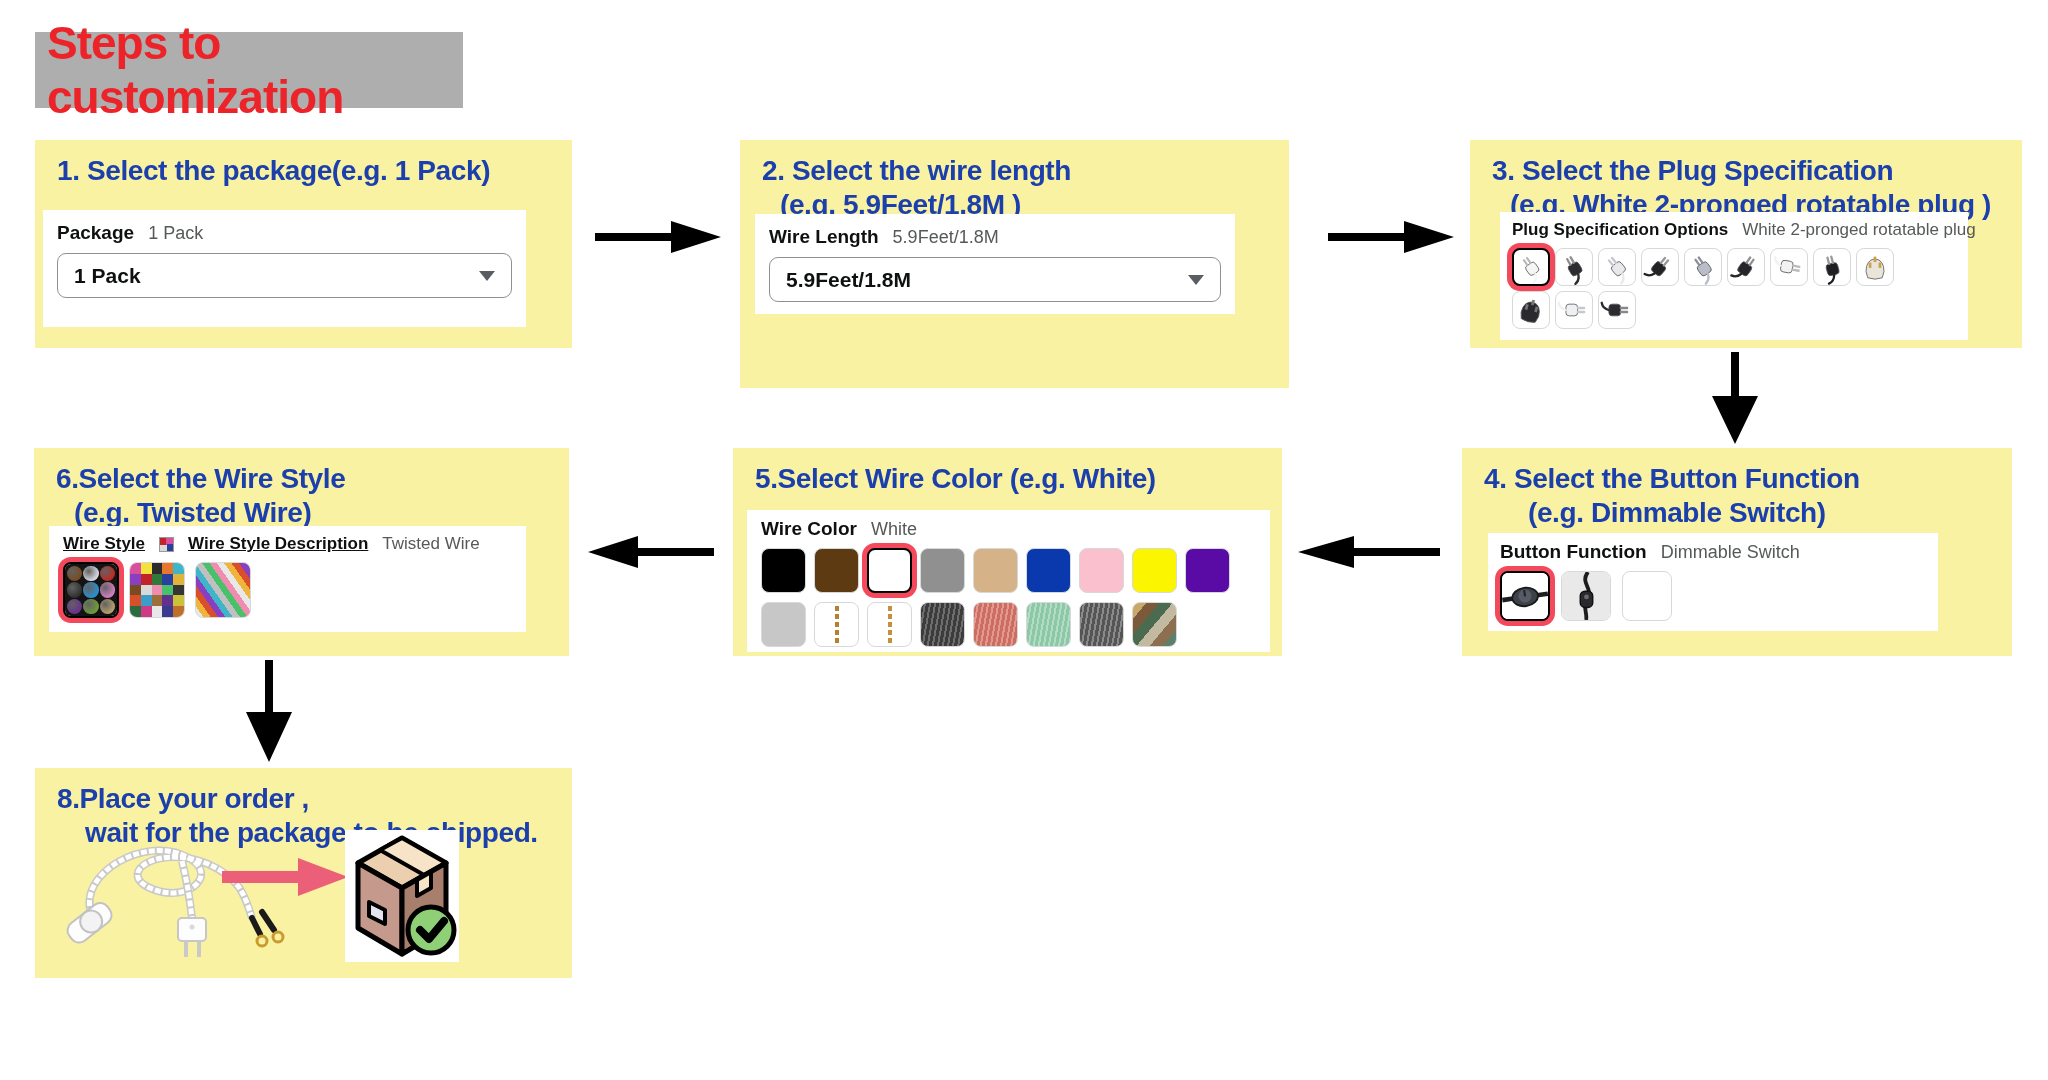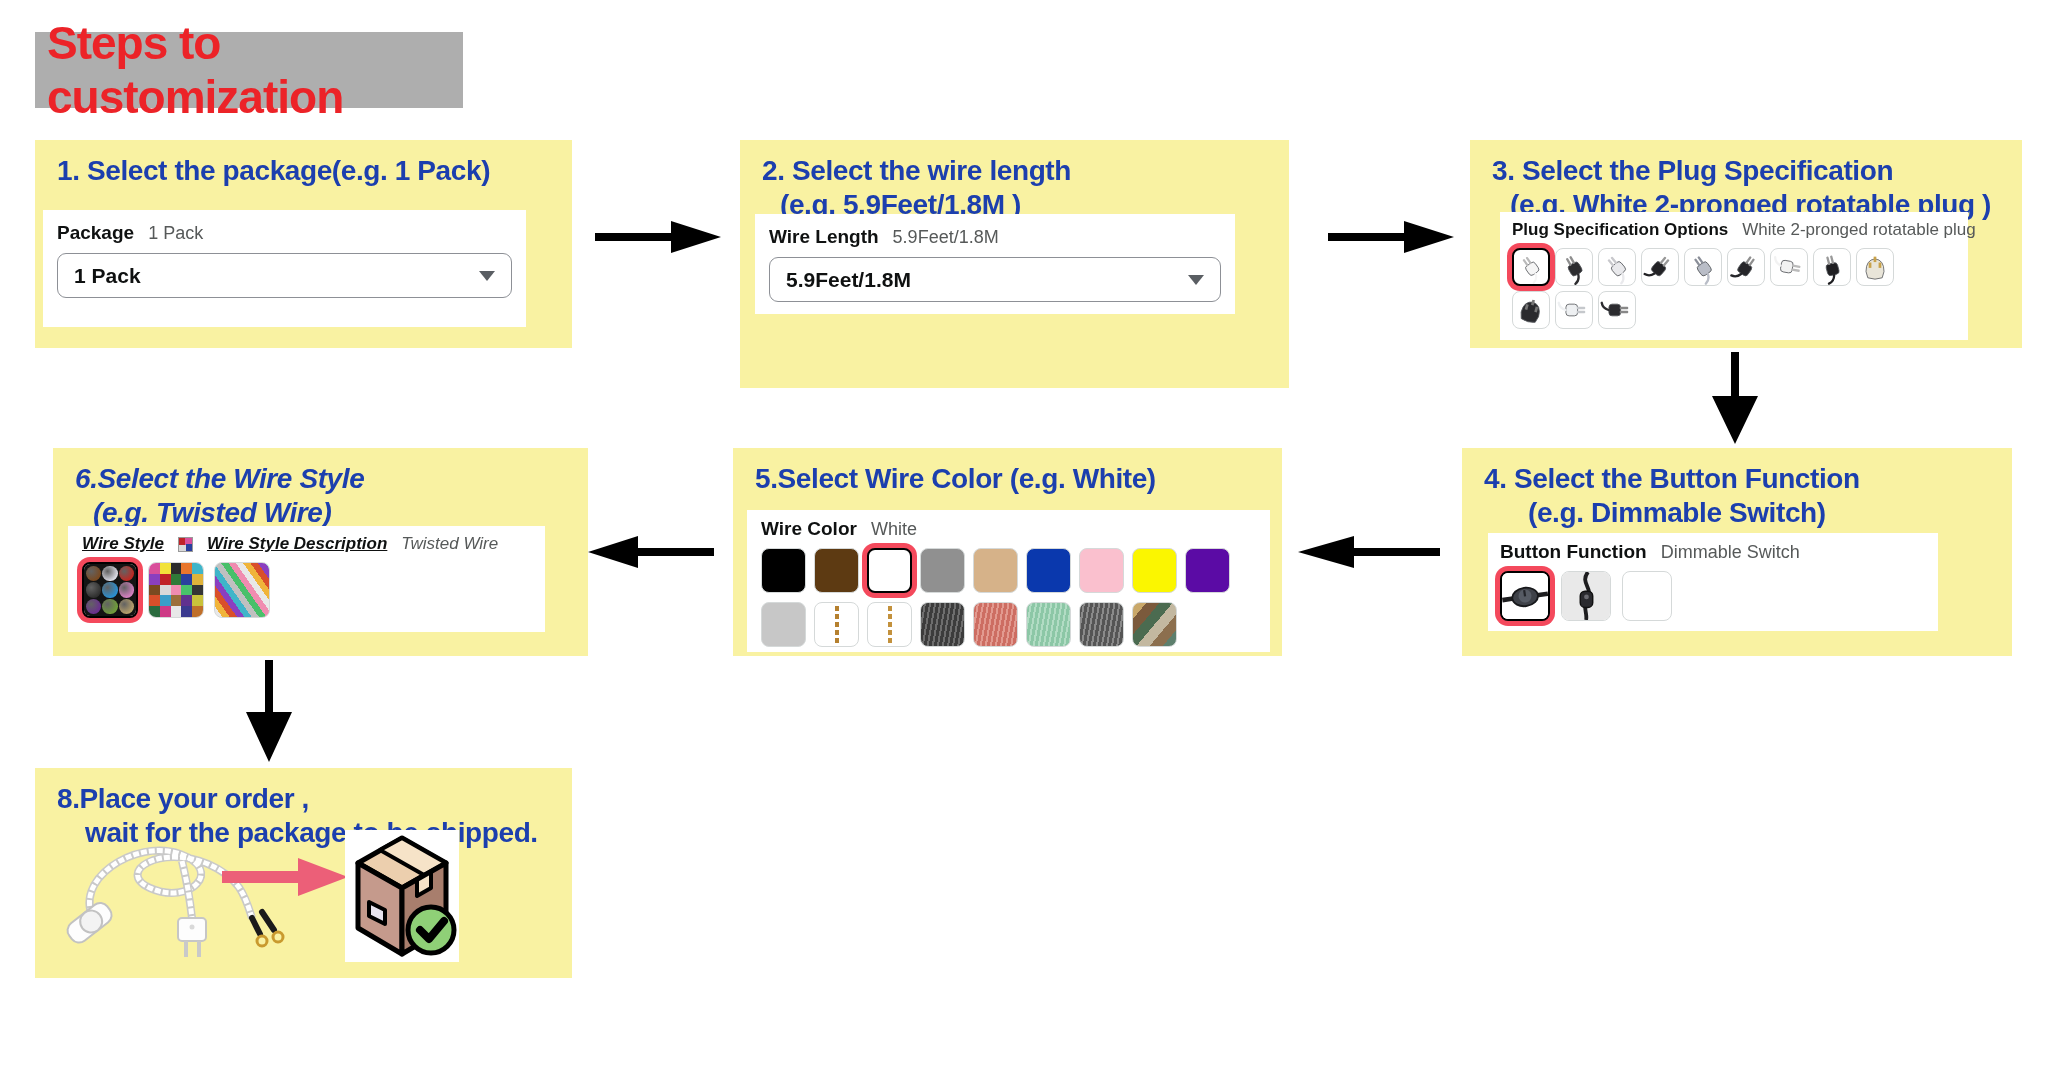--- a/index.html
+++ b/index.html
@@ -15,21 +15,21 @@
   .step h2 { color:var(--heading-blue); font-size:28px; font-weight:bold;
     letter-spacing:-0.4px; line-height:1.2; padding:14px 10px 0 22px; }
   .step h2 .t2 { display:block; }
   .ind20 .t2 { padding-left:18px; } .ind45 .t2 { padding-left:44px; } .ind28 .t2 { padding-left:28px; }
 
   #step1 { left:35px;  top:140px; width:537px; height:208px; }
   #step2 { left:740px; top:140px; width:549px; height:248px; }
   #step3 { left:1470px;top:140px; width:552px; height:208px; }
   #step4 { left:1462px;top:448px; width:550px; height:208px; }
   #step5 { left:733px; top:448px; width:549px; height:208px; }
-  #step6 { left:53px;  top:448px; width:535px; height:208px;font-style:italic; }
+  #step6 { left:34px;  top:448px; width:535px; height:208px; }
   #step7 { left:35px;  top:768px; width:537px; height:210px; }
 
   .card { position:absolute; background:#fff; }
   #step1 .card { left:8px;  top:70px;  width:483px; height:117px;  padding:12px 14px; }
   #step2 .card { left:15px; top:74px;  width:480px; height:100px; padding:12px 14px; }
   #step3 .card { left:30px; top:72px;  width:468px; height:128px; padding:8px 12px; }
   #step4 .card { left:26px; top:85px;  width:450px; height:98px;  padding:8px 12px; }
   #step5 .card { left:14px; top:62px;  width:523px; height:142px; padding:8px 14px; }
   #step6 .card { left:15px; top:78px;  width:477px; height:106px; padding:8px 14px; }
 

